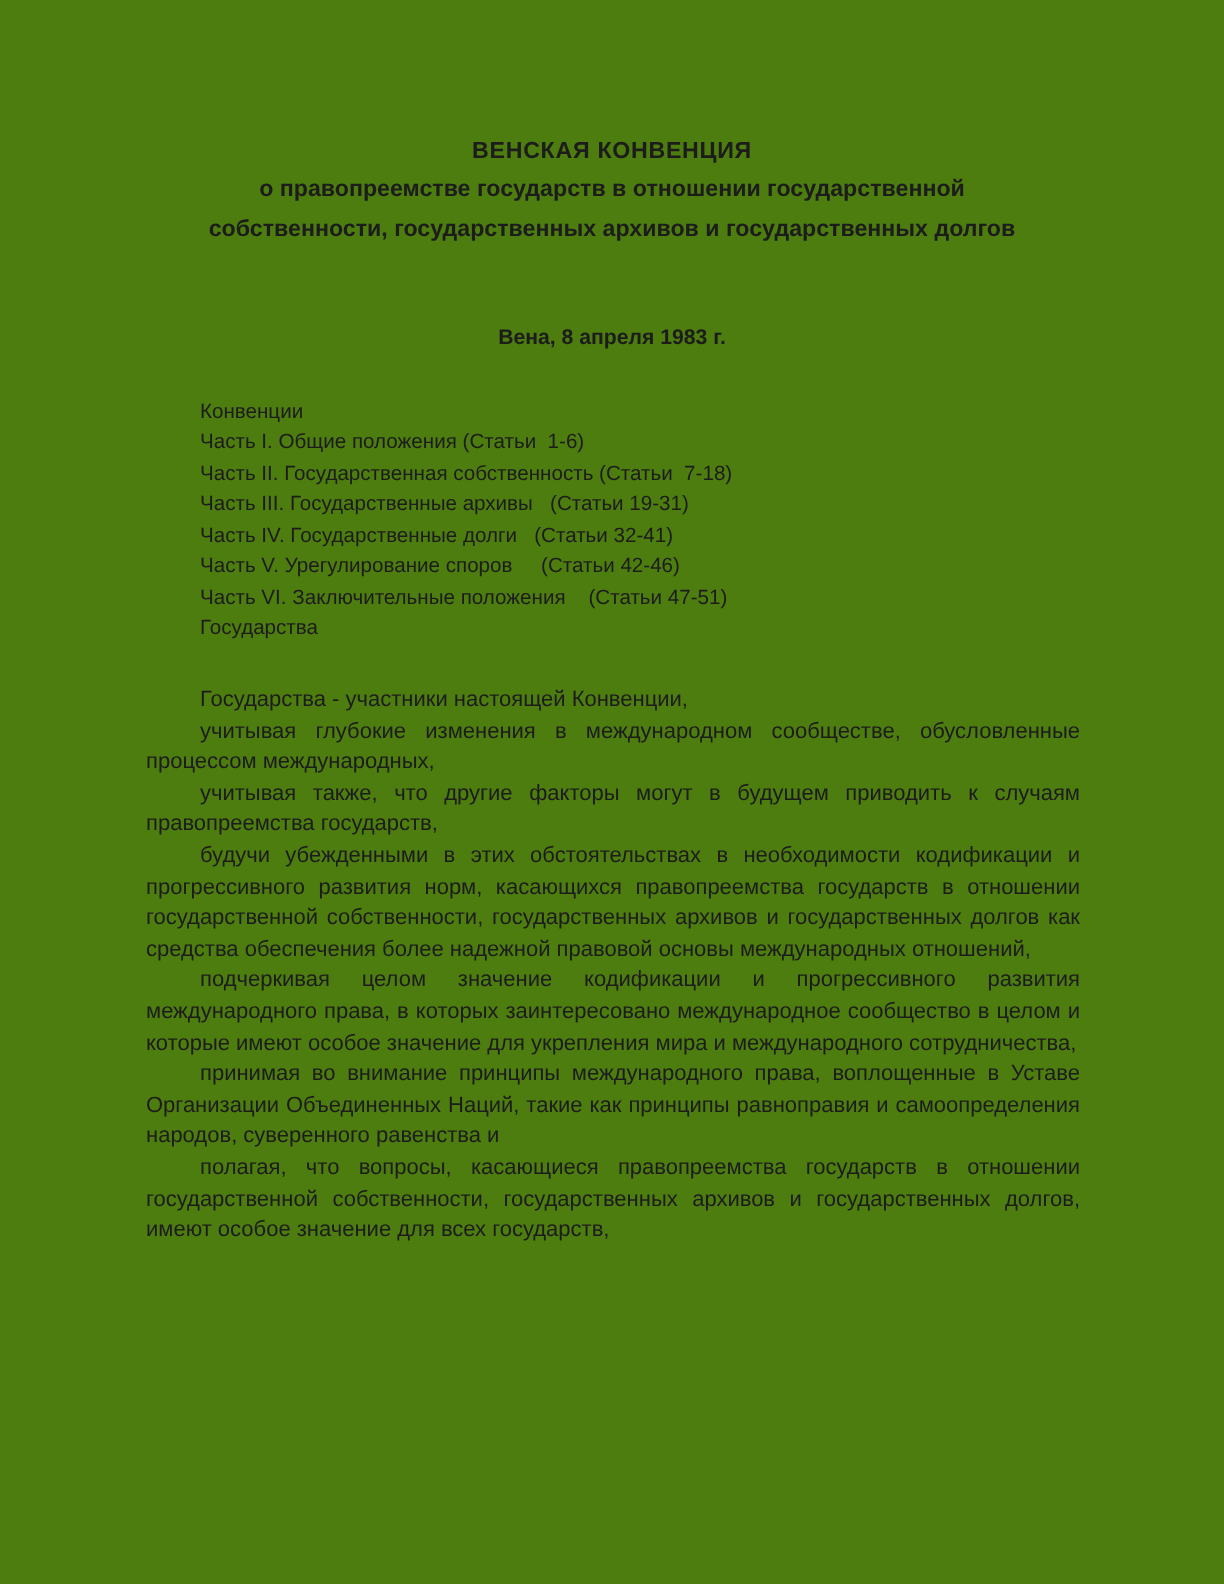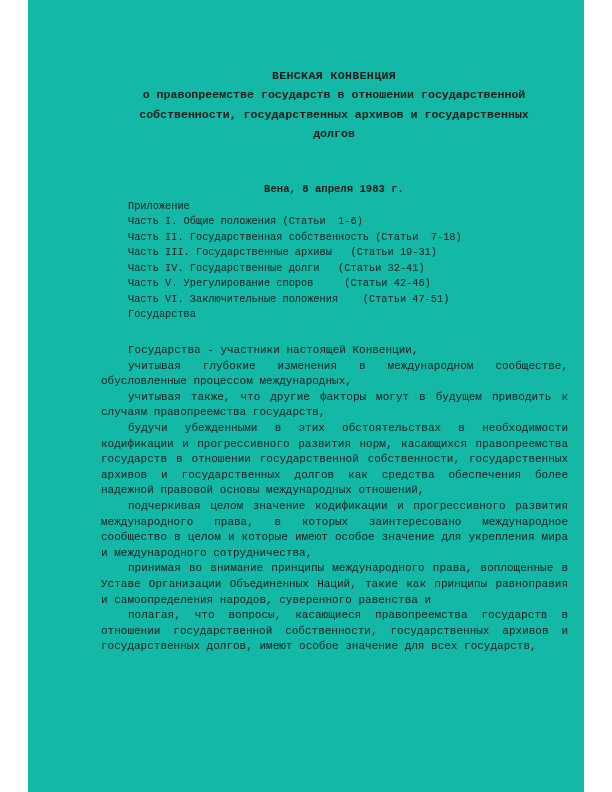--- a/index.html
+++ b/index.html
@@ -4,26 +4,26 @@
 <title>Венская конвенция</title>
 <style>
   html, body {
     margin: 0;
     padding: 0;
     background: #ffffff;
   }
 
   .page {
     position: relative;
-    width: 556px;
+    width: 612px;
     height: 792px;
     margin: 0 auto;
-    background: #14b8a6;
+    background: #4d7c0f;
     overflow: hidden;
-    font-family: Liberation Mono, monospace;
+    font-family: Liberation Sans, sans-serif;
     color: #1c1c1c;
     -webkit-font-smoothing: antialiased;
   }
 
   
   .title-block {
     position: absolute;
     left: 73px;
     top: 66px;
     width: 466px;
@@ -96,21 +96,21 @@
 
 <div class="page">
 
   <div class="title-block">
     <div class="doc-title-main">ВЕНСКАЯ КОНВЕНЦИЯ</div>
     <div class="doc-title-sub">о правопреемстве государств в отношении государственной собственности, государственных архивов и государственных долгов</div>
     <div class="doc-place-date">Вена, 8 апреля 1983 г.</div>
   </div>
 
   <div class="toc">
-    <div class="toc-entry">Приложение</div>
+    <div class="toc-entry">Конвенции</div>
     <div class="toc-entry">Часть I. Общие положения (Статьи  1-6)</div>
     <div class="toc-entry">Часть II. Государственная собственность (Статьи  7-18)</div>
     <div class="toc-entry">Часть III. Государственные архивы   (Статьи 19-31)</div>
     <div class="toc-entry">Часть IV. Государственные долги   (Статьи 32-41)</div>
     <div class="toc-entry">Часть V. Урегулирование споров     (Статьи 42-46)</div>
     <div class="toc-entry">Часть VI. Заключительные положения    (Статьи 47-51)</div>
     <div class="toc-entry">Государства</div>
   </div>
 
   <div class="body-block">

